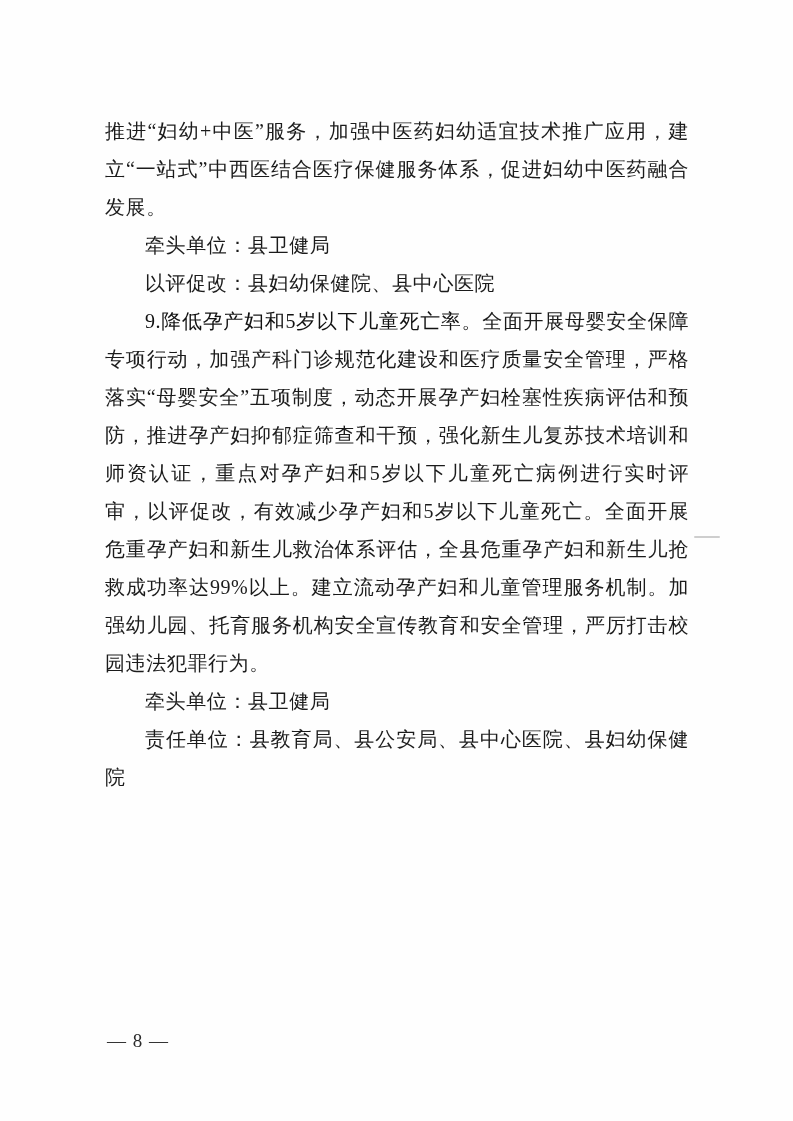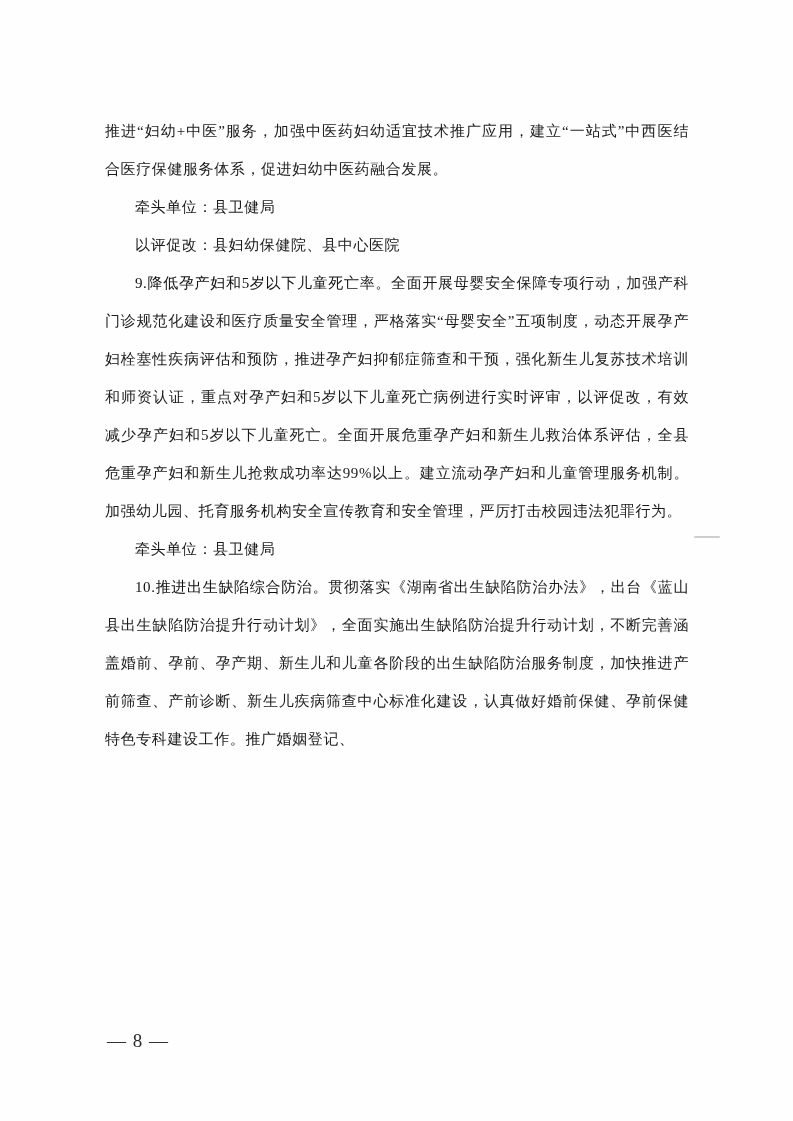--- a/index.html
+++ b/index.html
@@ -19,21 +19,21 @@
     background: #fefefe;
   }
   .content {
     position: absolute;
     left: 105px;
     top: 112px;
     width: 584px;
   }
   .para {
     margin: 0;
-    font-size: 15px;
+    font-size: 20px;
     line-height: 38px;
     text-align: justify;
     text-justify: inter-ideograph;
     letter-spacing: 0.6px;
     word-break: break-all;
   }
   .para.indent { text-indent: 2em; }
   .para b {
     font-weight: 400;
     color: #111111;
@@ -67,20 +67,20 @@
   <p class="para"><span>推进“妇幼+中医”服务，加强中医药妇幼适宜技术推广应用，建立“一站式”中西医结合医疗保健服务体系，促进妇幼中医药融合发展。</span></p>
 
   <p class="para indent"><span>牵头单位：县卫健局</span></p>
 
   <p class="para indent"><span>以评促改：县妇幼保健院、县中心医院</span></p>
 
   <p class="para indent"><b>9.降低孕产妇和5岁以下儿童死亡率。</b><span>全面开展母婴安全保障专项行动，加强产科门诊规范化建设和医疗质量安全管理，严格落实“母婴安全”五项制度，动态开展孕产妇栓塞性疾病评估和预防，推进孕产妇抑郁症筛查和干预，强化新生儿复苏技术培训和师资认证，重点对孕产妇和5岁以下儿童死亡病例进行实时评审，以评促改，有效减少孕产妇和5岁以下儿童死亡。全面开展危重孕产妇和新生儿救治体系评估，全县危重孕产妇和新生儿抢救成功率达99%以上。建立流动孕产妇和儿童管理服务机制。加强幼儿园、托育服务机构安全宣传教育和安全管理，严厉打击校园违法犯罪行为。</span></p>
 
   <p class="para indent"><span>牵头单位：县卫健局</span></p>
 
+  <p class="para indent"><span>责任单位：县教育局、县公安局、县中心医院、县妇幼保健院</span></p>
 
-  <p class="para indent"><b>10.推进出生缺陷综合防治。</b><span>贯彻落实《湖南省出生缺陷防治办法》，出台《蓝山县出生缺陷防治提升行动计划》，全面实施出生缺陷防治提升行动计划，不断完善涵盖婚前、孕前、孕产期、新生儿和儿童各阶段的出生缺陷防治服务制度，加快推进产前筛查、产前诊断、新生儿疾病筛查中心标准化建设，认真做好婚前保健、孕前保健特色专科建设工作。推广婚姻登记、</span></p>
 
 </div>
 
 <div class="scan-artifact"></div>
 
 <div class="footer">— 8 —</div>
 
 </body></html>

